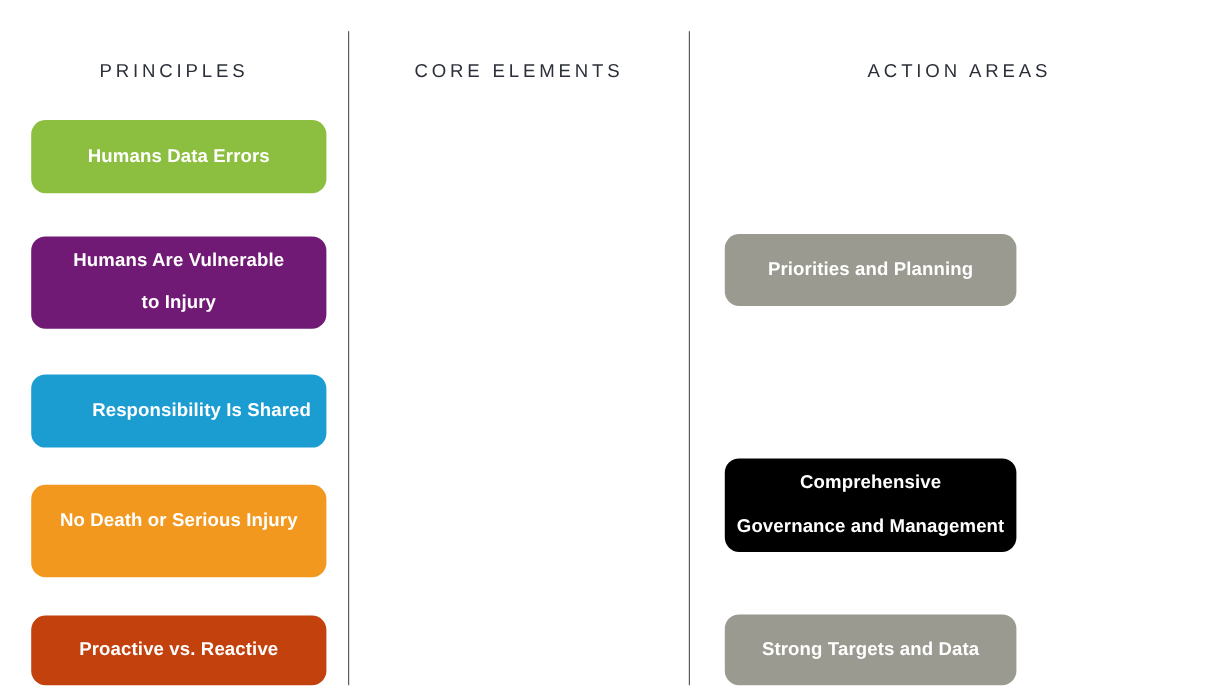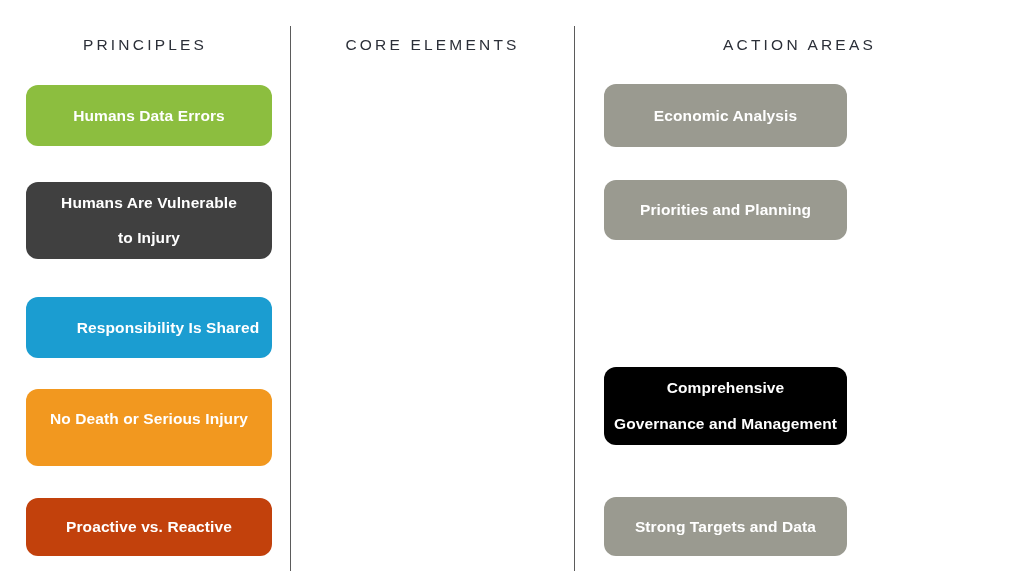--- a/index.html
+++ b/index.html
@@ -17,21 +17,21 @@
     position:absolute;
     width:1px;
     background:#5b5b5b;
     top:26px;
     height:545px;
   }
   .divider.d1{left:290px;}
   .divider.d2{left:574px;}
 
   
-  .column{position:absolute;top:0;height:516px;}
+  .column{position:absolute;top:15px;height:516px;}
   .col-principles{left:0;width:290px;}
   .col-core{left:291px;width:283px;}
   .col-action{left:575px;width:449px;}
 
   .col-title{
     position:absolute;
     top:36px;
     left:0;right:0;
     text-align:center;
     font-family:"Liberation Sans Narrow","Liberation Sans", sans-serif;
@@ -87,21 +87,21 @@
   <div class="divider d1" style="background-color: rgb(91, 91, 91);"></div>
   <div class="divider d2" style="background-color: rgb(91, 91, 91);"></div>
 
   <div class="column col-principles">
     <div class="col-title">PRINCIPLES</div>
 
     <div class="card p-card p1" style="background-color: rgb(140, 190, 63);">
       <span>Humans Data Errors</span>
     </div>
 
-    <div class="card p-card p2" style="background-color: #404040;">
+    <div class="card p-card p2" style="background-color: #701a75;">
       <span>
         <span>Humans Are Vulnerable</span><br>
         <span>to Injury</span>
       </span>
     </div>
 
     <div class="card p-card p3" style="background-color: rgb(27, 157, 209);">
       <span>Responsibility Is Shared</span>
     </div>
 
@@ -112,23 +112,20 @@
     </div>
 
     <div class="card p-card p5" style="background-color: #c2410c;">
       <span>Proactive vs. Reactive</span>
     </div>
   </div>
 
   <div class="column col-core">
     <div class="col-title">CORE ELEMENTS</div>
 
-    <div class="card c-card c1" style="background-color: rgb(154, 154, 144);">
-      <span>Economic Analysis</span>
-    </div>
 
     <div class="card c-card c2" style="background-color: rgb(154, 154, 144);">
       <span>Priorities and Planning</span>
     </div>
 
 
     <div class="card c-card c4" style="background-color: #000000;">
       <span>
         <span>Comprehensive</span><br>
         <span>Governance and Management</span>

